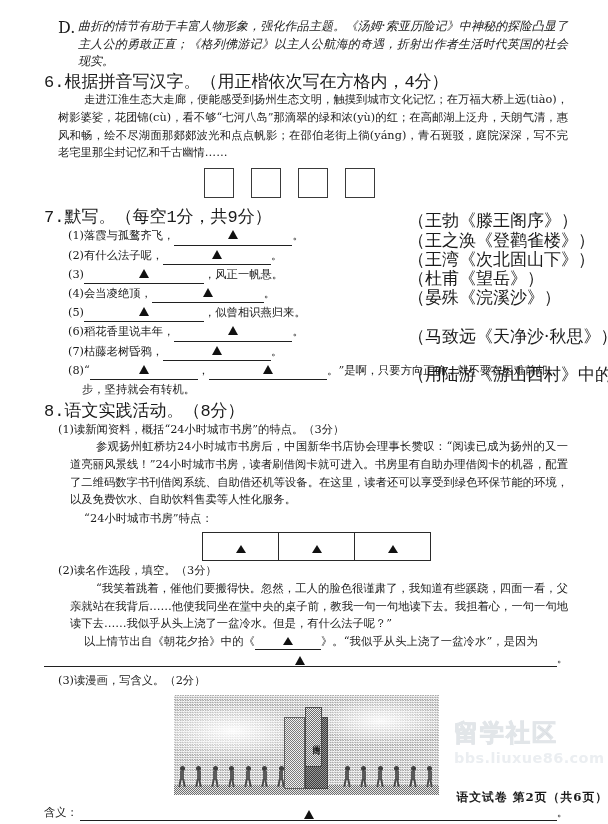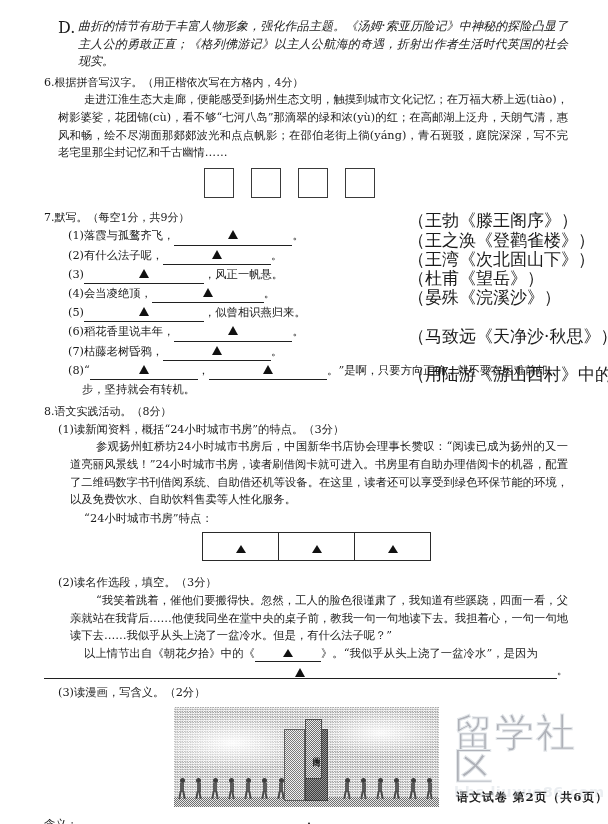--- a/index.html
+++ b/index.html
@@ -30,23 +30,24 @@
     letter-spacing: .1px;
     white-space: nowrap;
   }
   .para {
     font-size: 11.3px;
     line-height: 17.6px;
     text-align: justify;
   }
   .indent-4 { text-indent: 26px; }
   .qnum {
-    font-size: 11px;
+    font-size: 17px;
     line-height: 17.6px;
     margin-top: 3px;
+    font-family: Liberation Mono, monospace;
   }
   .sub {
     font-size: 11.3px;
     line-height: 17.6px;
     padding-left: 14px;
   }
 
   
   .opt-d {
     padding-left: 14px;
@@ -296,22 +297,22 @@
     position: absolute;
     right: 2px;
     bottom: 34px;
     width: 152px;
     height: 74px;
     pointer-events: none;
     opacity: .33;
     user-select: none;
   }
   .watermark .wm-main {
-    font-size: 39px;
-    font-weight: normal;
+    font-size: 24px;
+    font-weight: bold;
     color: #0f172a;
     letter-spacing: 2px;
     line-height: 34px;
     -webkit-text-stroke: 1px #aab4bf;
   }
   .watermark .wm-sub {
     font-size: 14.5px;
     font-weight: bold;
     color: #c3ccd6;
     letter-spacing: .4px;
@@ -445,21 +446,21 @@
   <table class="feature-table">
     <tbody>
         <tr>
       <td><span class="tri tri-sm"></span></td>
       <td><span class="tri tri-sm"></span></td>
       <td><span class="tri tri-sm"></span></td>
     </tr>
   </tbody>
     </table>
 
-  <div class="sub" style="margin-top:13px">
+  <div class="sub" style="margin-top:1px">
     <span>(2)</span><span>读名作选段，填空。（3分）</span>
   </div>
   <div class="para indent-4" style="padding-left:26px">“我笑着跳着，催他们要搬得快。忽然，工人的脸色很谨肃了，我知道有些蹊跷，四面一看，父亲就站在我背后……他使我同坐在堂中央的桌子前，教我一句一句地读下去。我担着心，一句一句地读下去……我似乎从头上浇了一盆冷水。但是，有什么法子呢？”</div>
   <div class="line" style="padding-left:40px">
     <span>以上情节出自《朝花夕拾》中的《</span><span class="blank" style="width:66px"><span class="tri tri-sm"></span></span><span>》。“我似乎从头上浇了一盆冷水”，是因为</span>
   </div>
   <div style="display:flex;align-items:flex-end;padding-left:0">
     <div class="rule-line" style="flex:1 1 auto">
       <span class="tri"></span>
     </div>

